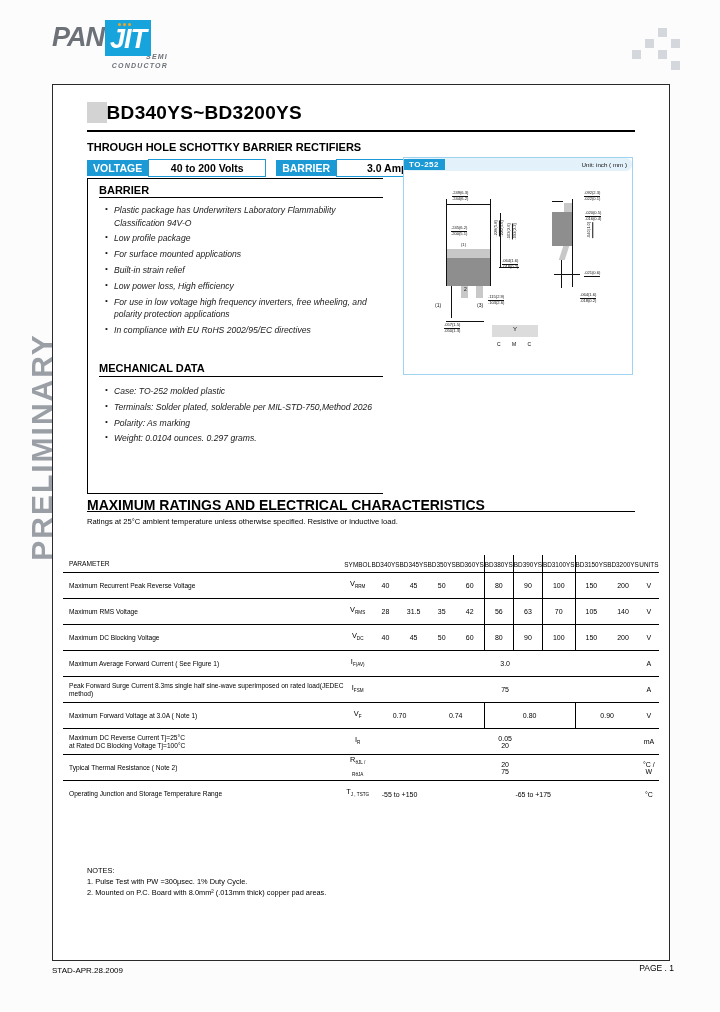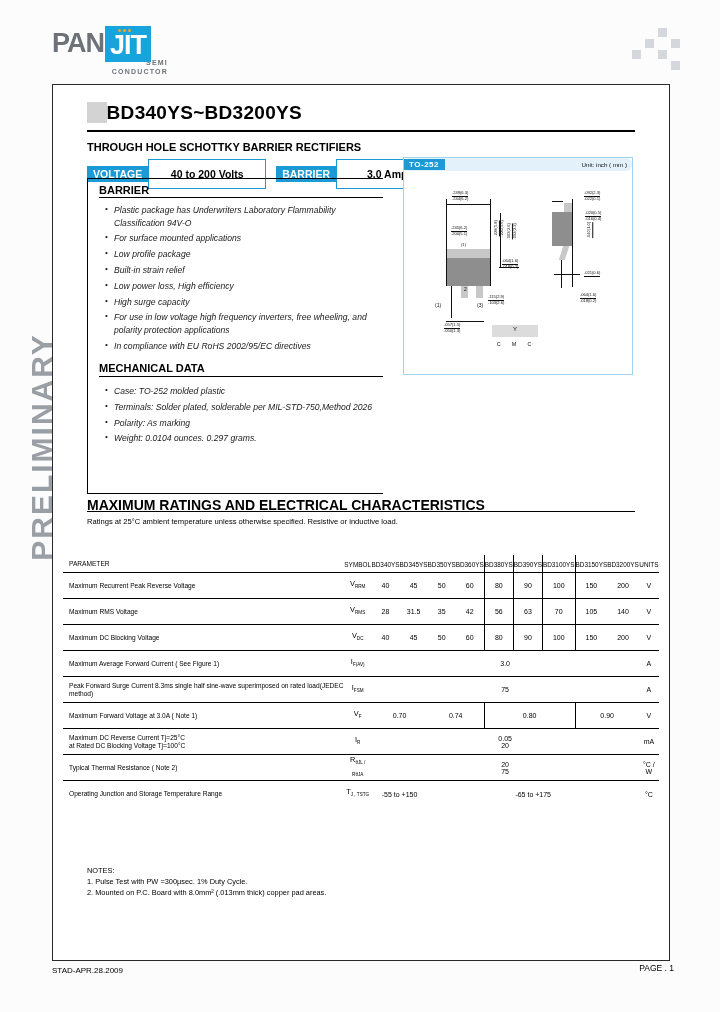--- a/index.html
+++ b/index.html
@@ -7,21 +7,21 @@
        font-family:"Liberation Sans",sans-serif;color:#000;
        background:#fcfcfd;}
 
   
   #watermark{position:absolute;left:-128px;top:430px;width:340px;
     text-align:center;color:#9a9fa6;font-size:30px;font-weight:bold;
     letter-spacing:2px;transform:rotate(-90deg);transform-origin:center center;
     user-select:none;}
 
   
-  #logo{position:absolute;left:52px;top:30px;}
+  #logo{position:absolute;left:52px;top:24px;font-style:italic;}
   .logo-row{display:flex;align-items:center;height:27px;}
   .logo-pan{font-size:27px;font-weight:bold;color:#6d7278;letter-spacing:-1px;
       font-family:"Liberation Sans",sans-serif;}
   .logo-jit{background:#17a3dc;color:#fff;font-size:27px;font-weight:bold;
       padding:4px 5px 1px 5px;letter-spacing:-1px;position:relative;margin-left:1px;}
   .logo-dots{position:absolute;left:13px;top:3px;width:16px;height:4px;}
   .logo-dots i{position:absolute;width:3px;height:3px;background:#f5a623;border-radius:50%;}
   .logo-sub{color:#6d7278;font-size:7px;font-weight:bold;letter-spacing:1.2px;
       text-align:right;width:116px;line-height:9px;margin-top:1px;}
 
@@ -39,21 +39,21 @@
   #title .hl{background:#d3d3d3;}
 
   .rule{position:absolute;background:#000;}
 
   #subtitle{position:absolute;left:34px;top:56px;font-size:11px;font-weight:bold;}
 
   
   #badges{position:absolute;left:34px;top:74px;display:flex;align-items:center;
       font-size:10.5px;font-weight:bold;}
   .badge-lbl{background:#1b9ad6;color:#fff;padding:2px 6px;}
-  .badge-val{border:1px solid #1b9ad6;padding:8px 10px;margin-right:10px;
+  .badge-val{border:1px solid #1b9ad6;padding:2px 10px;margin-right:10px;
       min-width:96px;text-align:center;background:#fff;}
 
   #features-h,#mech-h{position:absolute;font-size:11px;font-weight:bold;}
   #features-h{left:46px;top:99px;}
   #mech-h{left:46px;top:277px;}
 
   ul.feat{position:absolute;margin:0;padding:0;list-style:none;font-size:8.6px;
       line-height:12.6px;color:#1a1a1a;}
   ul.feat li{position:relative;padding-left:11px;margin-bottom:3.2px;font-style:italic;}
   ul.feat li:before{content:"\2022";position:absolute;left:2px;top:-1px;font-size:8px;}
@@ -145,25 +145,24 @@
   </div>
 
   <div class="rule" style="left:34px;top:93px;width:1.2px;height:316px;"></div>
   <div class="rule" style="left:34px;top:93px;width:296px;height:1.2px;"></div>
   <div class="rule" style="left:46px;top:112px;width:284px;height:1.2px;"></div>
   <div class="rule" style="left:34px;top:408px;width:296px;height:1.2px;"></div>
 
   <div id="features-h">BARRIER</div>
   <ul class="feat" id="feature-list" style="left:50px;top:119px;width:272px;">
       <li>Plastic package has Underwriters Laboratory Flammability Classification 94V-O</li>
+      <li>Low profile package</li>
       <li>For surface mounted applications</li>
-      <li>Low profile package</li>
       <li>Built-in strain relief</li>
       <li>Low power loss, High efficiency</li>
-      <li>High surge capacity</li>
       <li>For use in low voltage high frequency inverters, free wheeling, and polarity protection applications</li>
       <li>In compliance with EU RoHS 2002/95/EC directives</li>
     </ul>
 
   <div class="rule" style="left:46px;top:291px;width:284px;height:1.2px;"></div>
   <div id="mech-h">MECHANICAL DATA</div>
   <ul class="feat" id="mech-list" style="left:50px;top:300px;width:276px;">
       <li>Case: TO-252 molded plastic</li>
       <li>Terminals: Solder plated, solderable per MIL-STD-750,Method 2026</li>
       <li>Polarity:  As marking</li>

